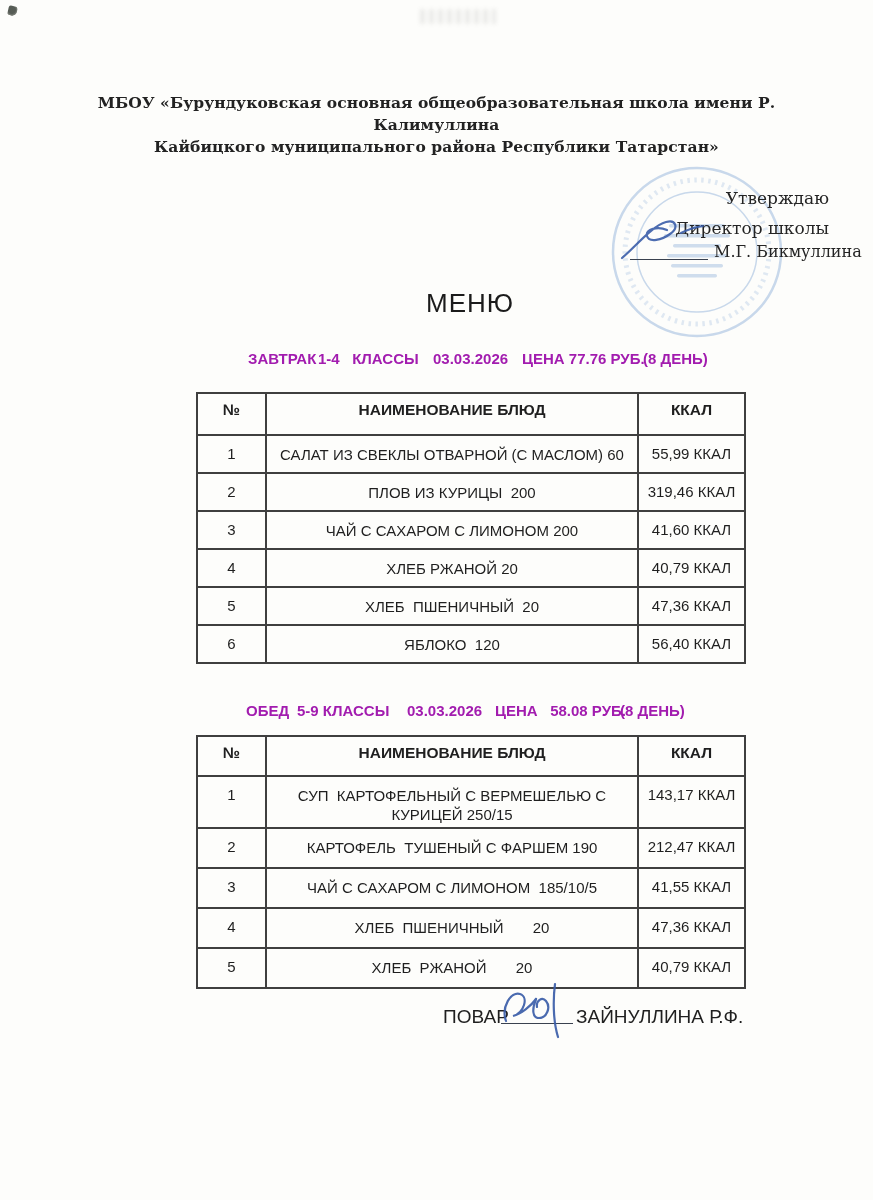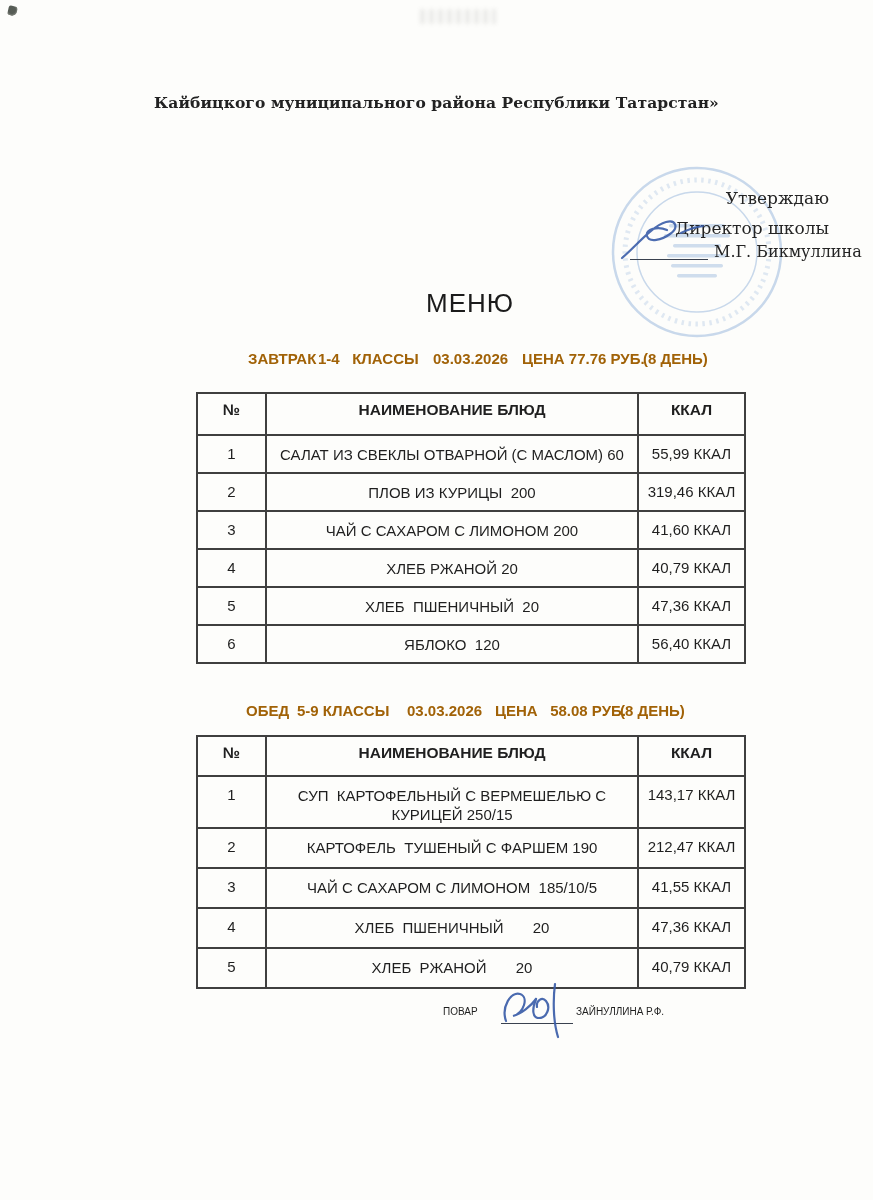--- a/index.html
+++ b/index.html
@@ -38,21 +38,21 @@
   .director-signature{position:absolute; left:618px; top:212px; opacity:.9;}
   
   .stamp{position:absolute; left:607px; top:162px; filter:blur(.7px);}
   
   .menu-title{
     position:absolute; top:288px; left:196px; width:548px; text-align:center;
     font-size:26px; font-weight:normal; letter-spacing:1px; color:#1b1b1b;
   }
   
   .meal-header{position:absolute; left:196px; width:548px; height:20px;
-    font-size:15px; font-weight:bold; color:#a16207;}
+    font-size:15px; font-weight:bold; color:#a21caf;}
   .meal-0{top:350px;} .meal-1{top:702px;}
   .meal-header span{position:absolute; white-space:pre; top:0;}
   .meal-0 .p-meal{left:52px;}  .meal-0 .p-classes{left:122px;} .meal-0 .p-date{left:237px;}
   .meal-0 .p-price{left:326px;} .meal-0 .p-day{left:447px;}
   .meal-1 .p-meal{left:50px;}  .meal-1 .p-classes{left:101px;} .meal-1 .p-date{left:211px;}
   .meal-1 .p-price{left:299px;} .meal-1 .p-day{left:424px;}
   
   .menu-table{
     position:absolute; left:196px; width:548px;
     border-collapse:collapse; table-layout:fixed;
@@ -66,36 +66,37 @@
   .menu-table th{font-weight:bold; padding-top:7px; font-size:15.5px;}
   .menu-table td{padding-top:9px;}
   .cell-name{white-space:pre-wrap; line-height:19px; padding-left:4px; padding-right:4px;}
   .cell-kcal{padding-top:11px;border-radius:19px;}
   .table-0 thead tr{height:42px;}
   .table-0 tbody tr{height:38px;}
   .table-1 thead tr{height:40px;}
   .table-1 tbody tr{height:40px;}
   .table-1 tbody tr:nth-child(1){height:52px;}
   
-  .cook-line{position:absolute; top:1001px; left:0; width:873px; height:30px; font-size:10px;}
+  .cook-line{position:absolute; top:1001px; left:0; width:873px; height:30px; font-size:19px;}
   .cook-label{position:absolute; left:443px; top:5px; white-space:pre;}
   .sig-line-cook{position:absolute; left:501px; top:0; width:72px; height:22px;
     border-bottom:1.7px solid #39414f;}
   .cook-name{position:absolute; left:576px; top:5px; white-space:pre;}
   .cook-signature{position:absolute; left:498px; top:-22px; opacity:.92;}
 </style>
 </head>
 <body>
 
 <div class="page">
 
   <div class="speck"></div>
   <div class="smudge"></div>
 
   <div class="school-header">
+    <div>МБОУ «Бурундуковская основная общеобразовательная школа имени Р. Калимуллина</div>
     <div>Кайбицкого муниципального района Республики Татарстан»</div>
   </div>
 
   <svg class="stamp" width="180" height="180" viewBox="0 0 180 180">
     <g stroke="#8fb0d9" fill="none" opacity="0.48">
       <circle cx="90" cy="90" r="84" stroke-width="2.5"></circle>
       <circle cx="90" cy="90" r="60" stroke-width="1.5"></circle>
       <circle cx="90" cy="90" r="72" stroke-width="5" stroke-dasharray="2.5 4.5" opacity="0.55"></circle>
     </g>
     <g fill="#8fb0d9" opacity="0.42">

